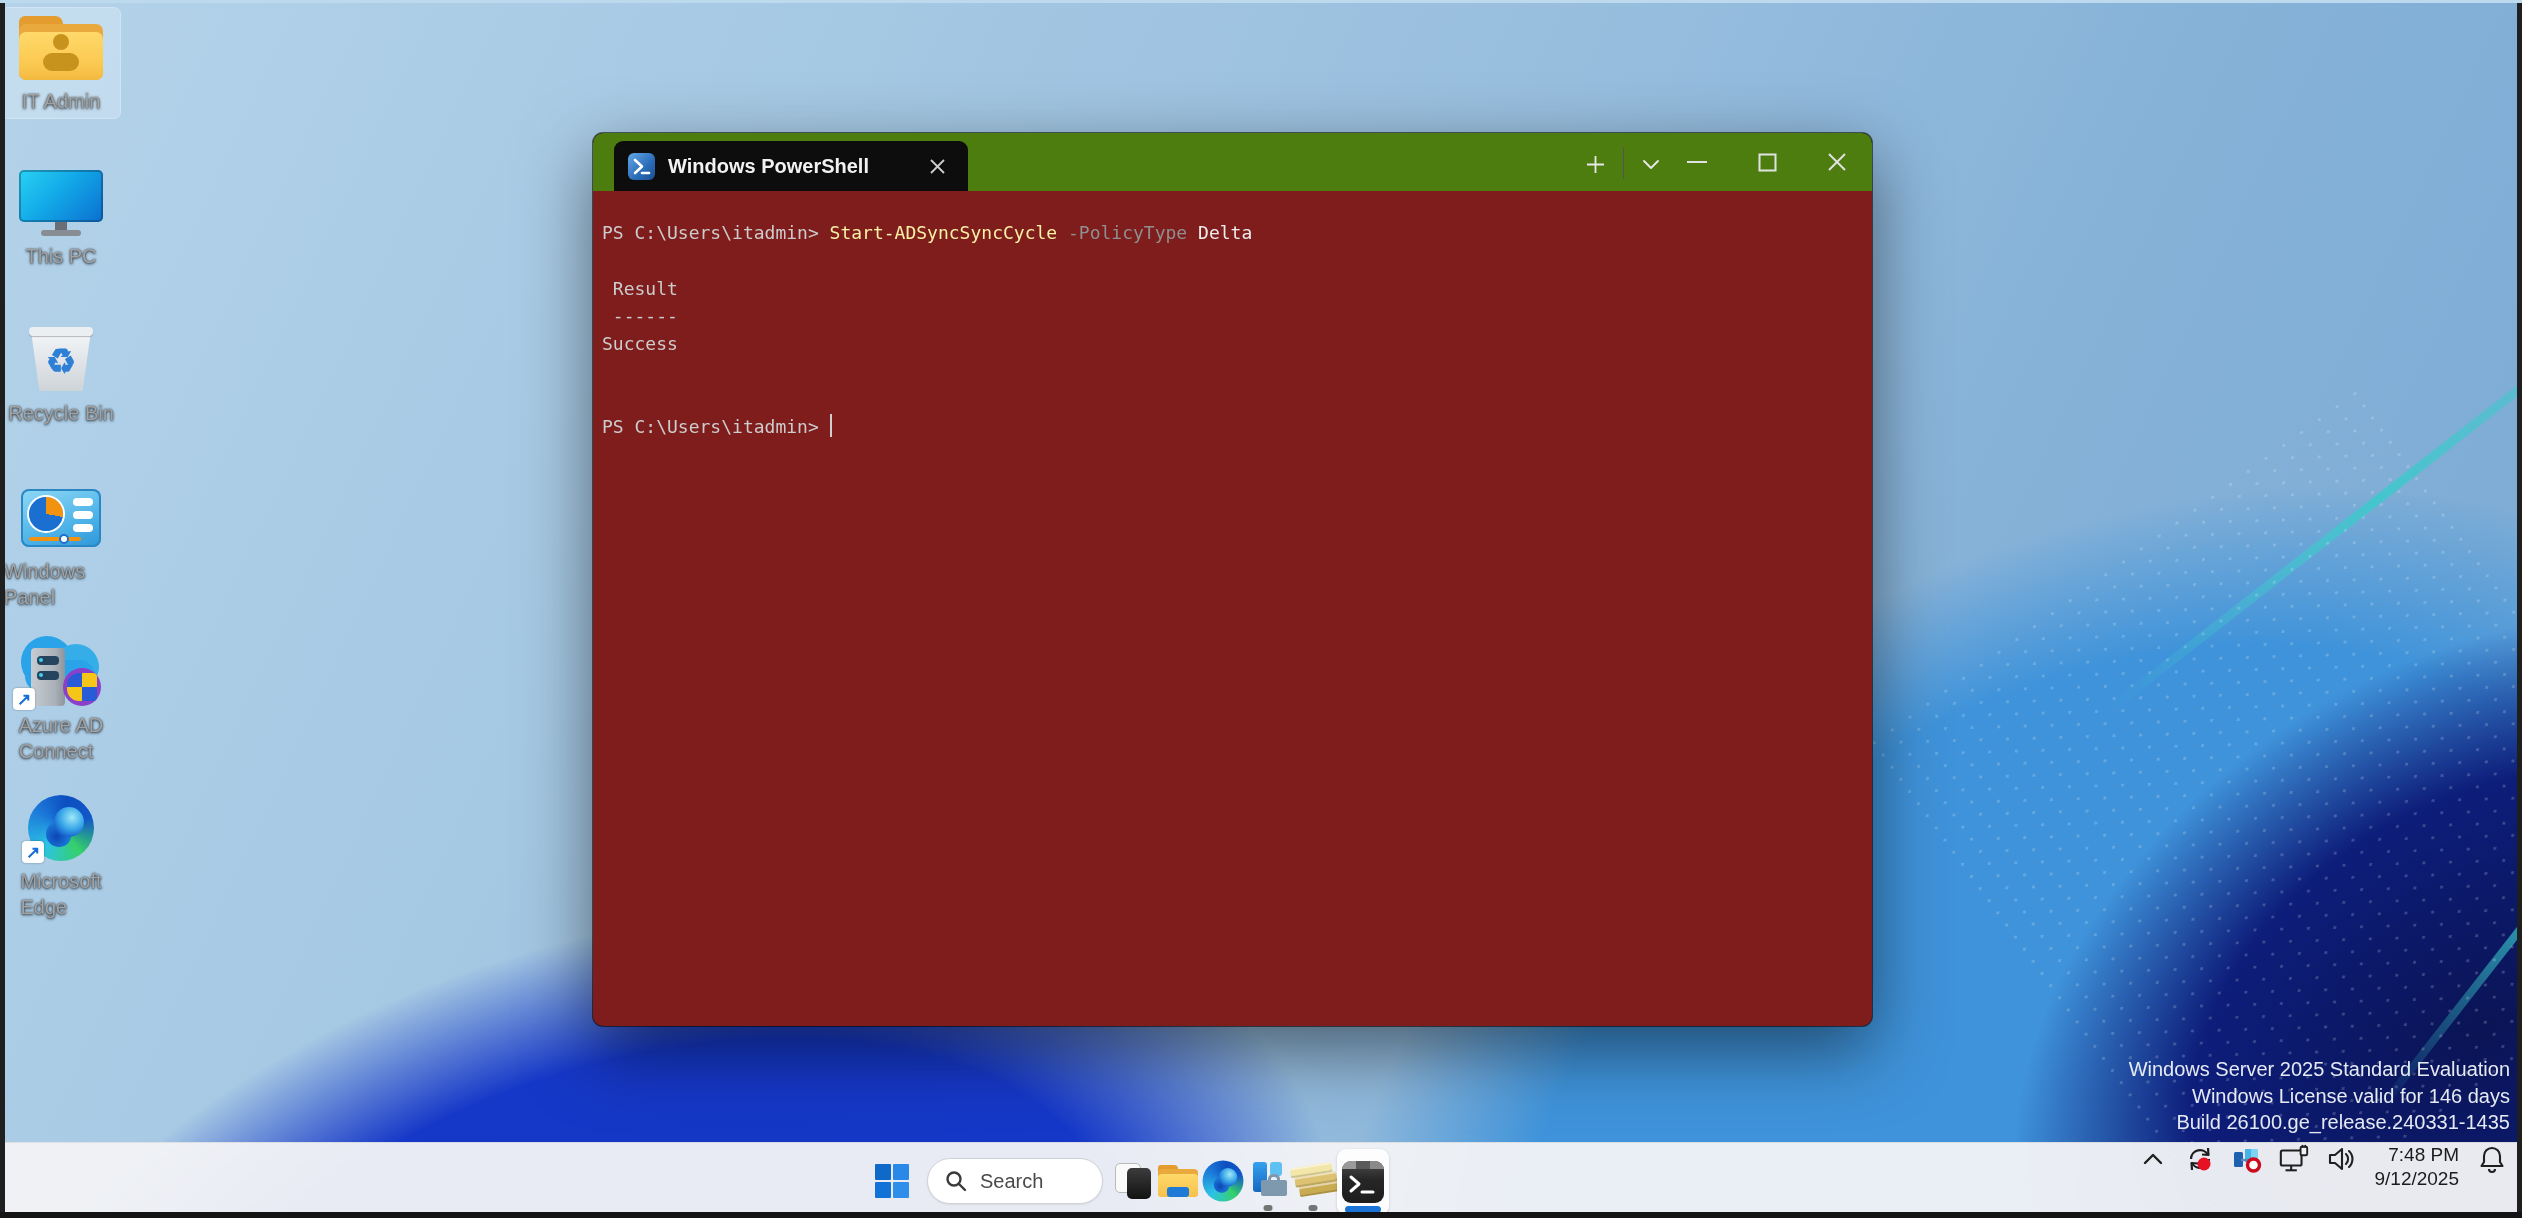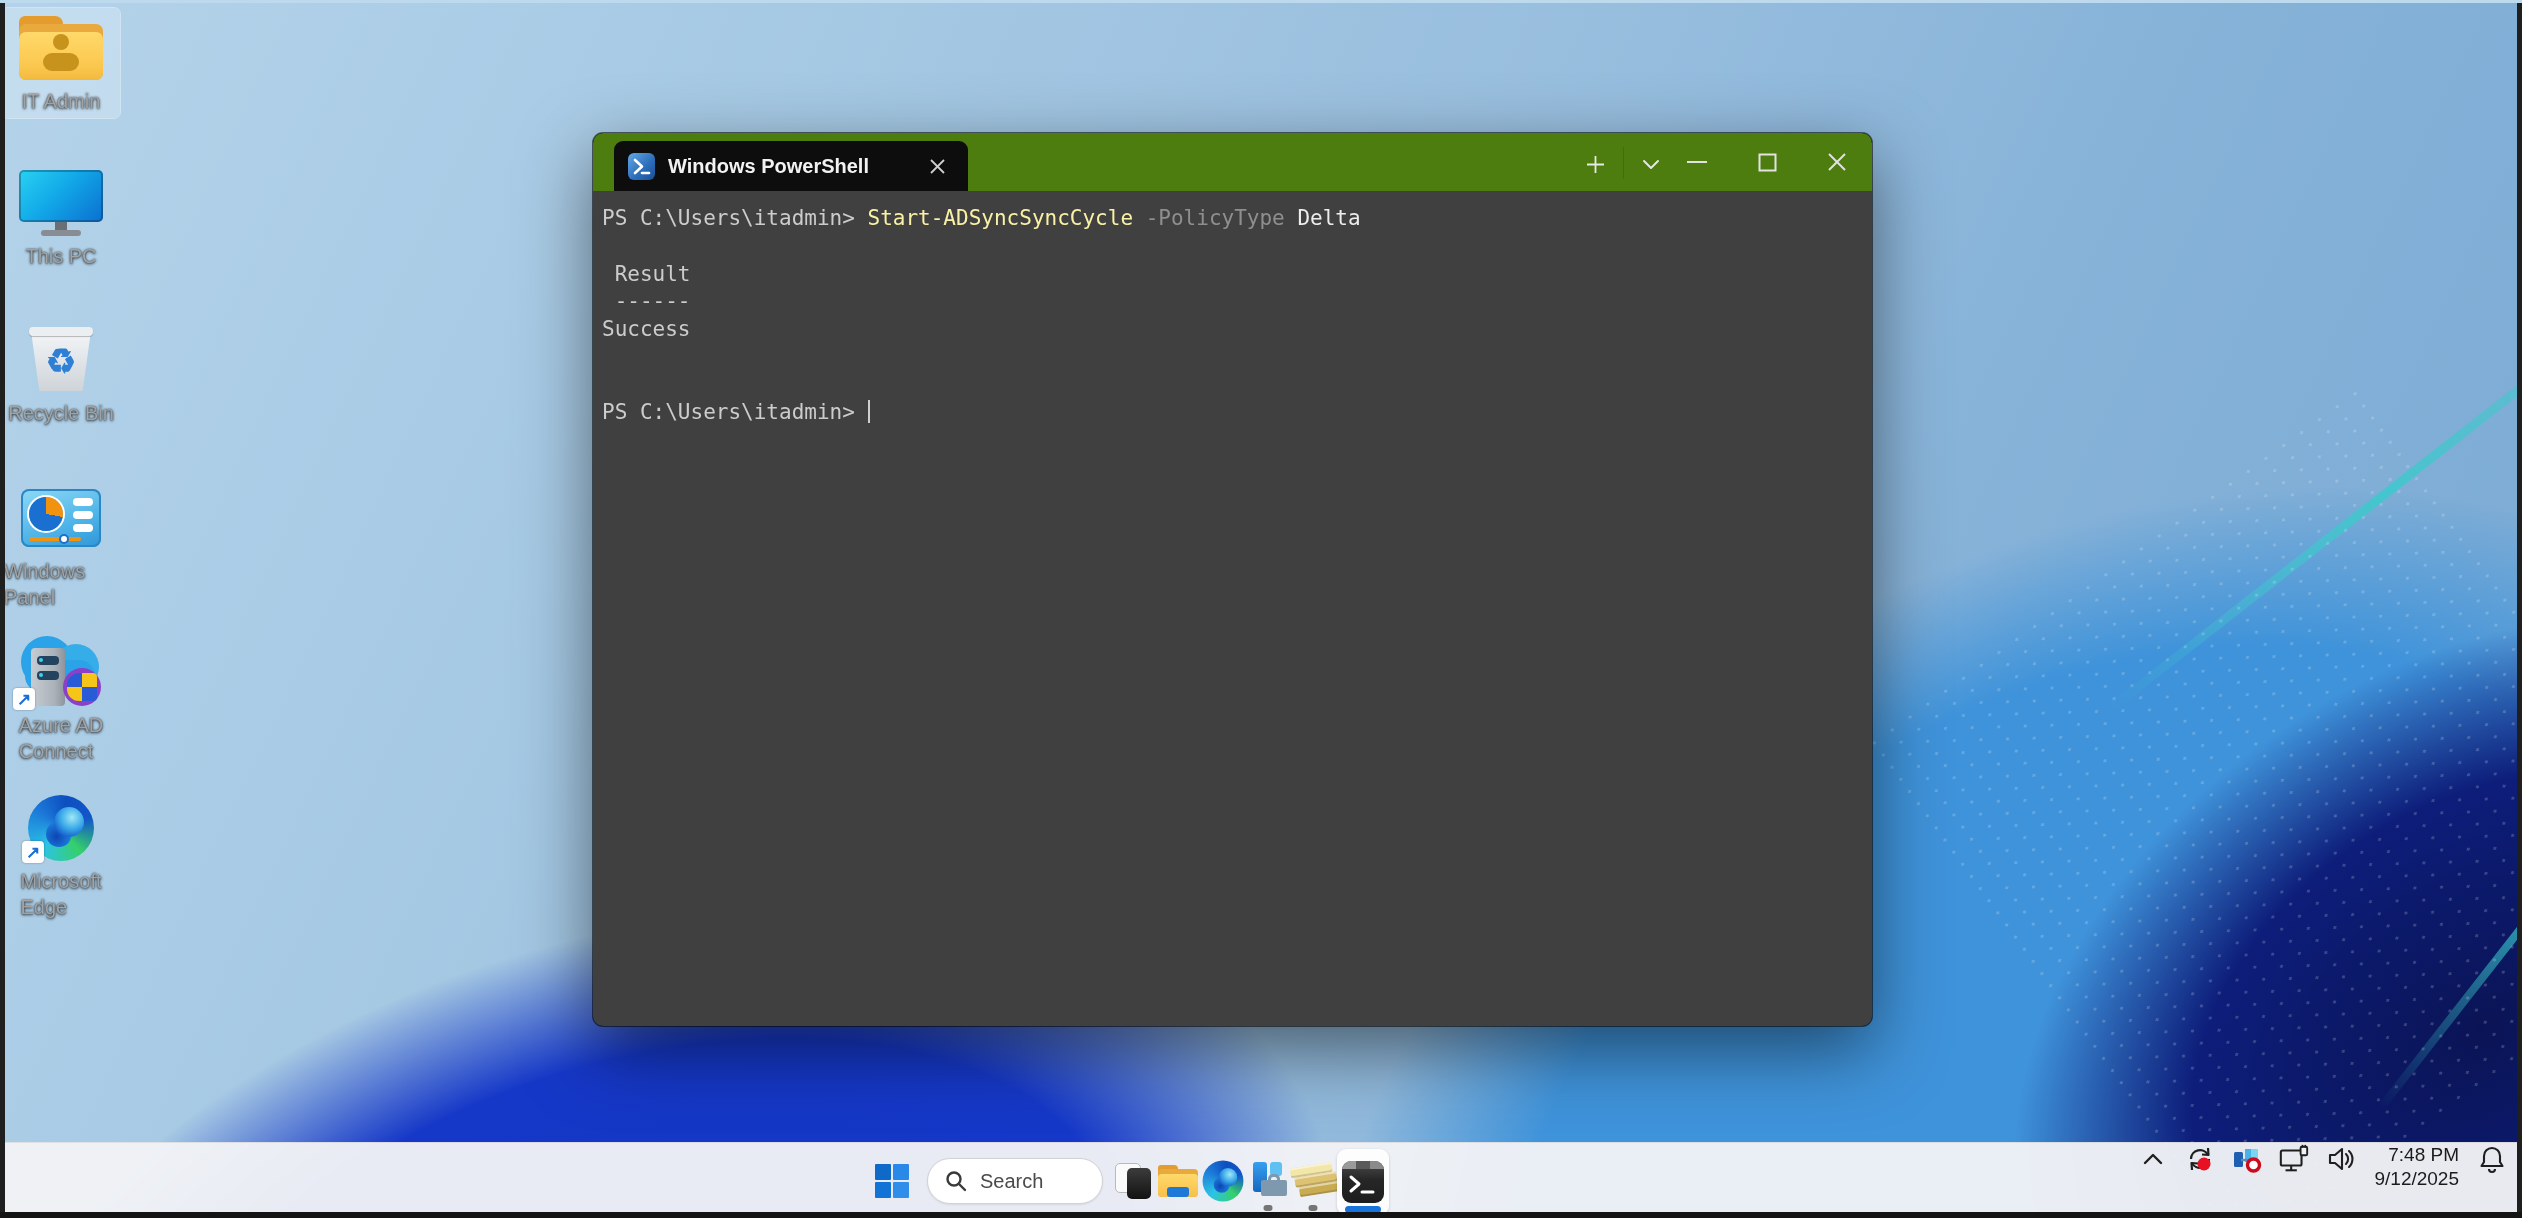--- a/index.html
+++ b/index.html
@@ -116,23 +116,23 @@
   .tab-title { margin-left:13px; color:#f2f2f2; font-size:20px; font-weight:bold; flex:1 1 auto;
     white-space:nowrap; overflow:hidden; }
   .tab-close { width:34px; height:34px; border-radius:5px; display:flex; align-items:center; justify-content:center; flex:0 0 auto; }
   .newtab-btn { position:absolute; left:980px; top:11px; width:44px; height:40px; border-radius:6px;
     display:flex; align-items:center; justify-content:center; }
   .tabbar-divider { position:absolute; left:1030px; top:14px; width:1px; height:32px; background:#555; }
   .dropdown-btn { position:absolute; left:1036px; top:11px; width:44px; height:40px; border-radius:6px;
     display:flex; align-items:center; justify-content:center; }
   .win-controls { position:absolute; right:0; top:0; height:58px; display:flex; }
   .win-btn { width:70px; height:58px; display:flex; align-items:center; justify-content:center; }
-  .term-body { position:absolute; left:0; top:58px; right:0; bottom:0; background:#404040;
-    padding:14px 10px 0 9px; font-family:"DejaVu Sans Mono","Liberation Mono",monospace;
-    font-size:21px; line-height:27.75px; color:#cccccc; cursor:text; }
+  .term-body { position:absolute; left:0; top:58px; right:0; bottom:0; background:#7f1d1d;
+    padding:28px 10px 0 9px; font-family:"DejaVu Sans Mono","Liberation Mono",monospace;
+    font-size:18px; line-height:27.75px; color:#cccccc; cursor:text; }
   .term-line { height:27.75px; white-space:pre; }
   .seg-cmd { color:#f9f1a5; }
   .seg-param { color:#8f8f8f; }
   .seg-arg { color:#ededed; }
   .cursor { display:inline-block; width:2.5px; height:23px; background:#cfcfcf; vertical-align:-4px; }
 
   
   .taskbar { position:absolute; left:0; top:1142px; width:100%; height:88px; z-index:40;
     background:rgba(241,243,246,.96); border-top:1px solid rgba(0,0,0,.07); }
   .tb-center { position:absolute; left:866px; top:0; height:76px; display:flex; align-items:center; gap:3px; }
@@ -276,20 +276,25 @@
             <div class="notch"></div>
             <div class="inner"></div>
           </div>
         <div class="shortcut" style="left:-6px; bottom:-2px;">↗</div>
       </div>
     </div>
     <div class="icon-label">Microsoft
 Edge</div>
   </div>
 
+  <div class="watermark">
+    <div>Windows Server 2025 Standard Evaluation</div>
+    <div>Windows License valid for 146 days</div>
+    <div>Build 26100.ge_release.240331-1435</div>
+  </div>
 
   <div class="term-win">
     <div class="titlebar">
       <div class="tab">
         <div class="ps-badge">
           <svg viewBox="0 0 27 27">
               <polyline points="7,7 14,13.5 7,20" fill="none" stroke="#ffffff" stroke-width="2.6" stroke-linecap="round" stroke-linejoin="round"></polyline>
               <line x1="14" y1="20" x2="21" y2="20" stroke="#ffffff" stroke-width="2.6" stroke-linecap="round"></line>
             </svg>
         </div>

